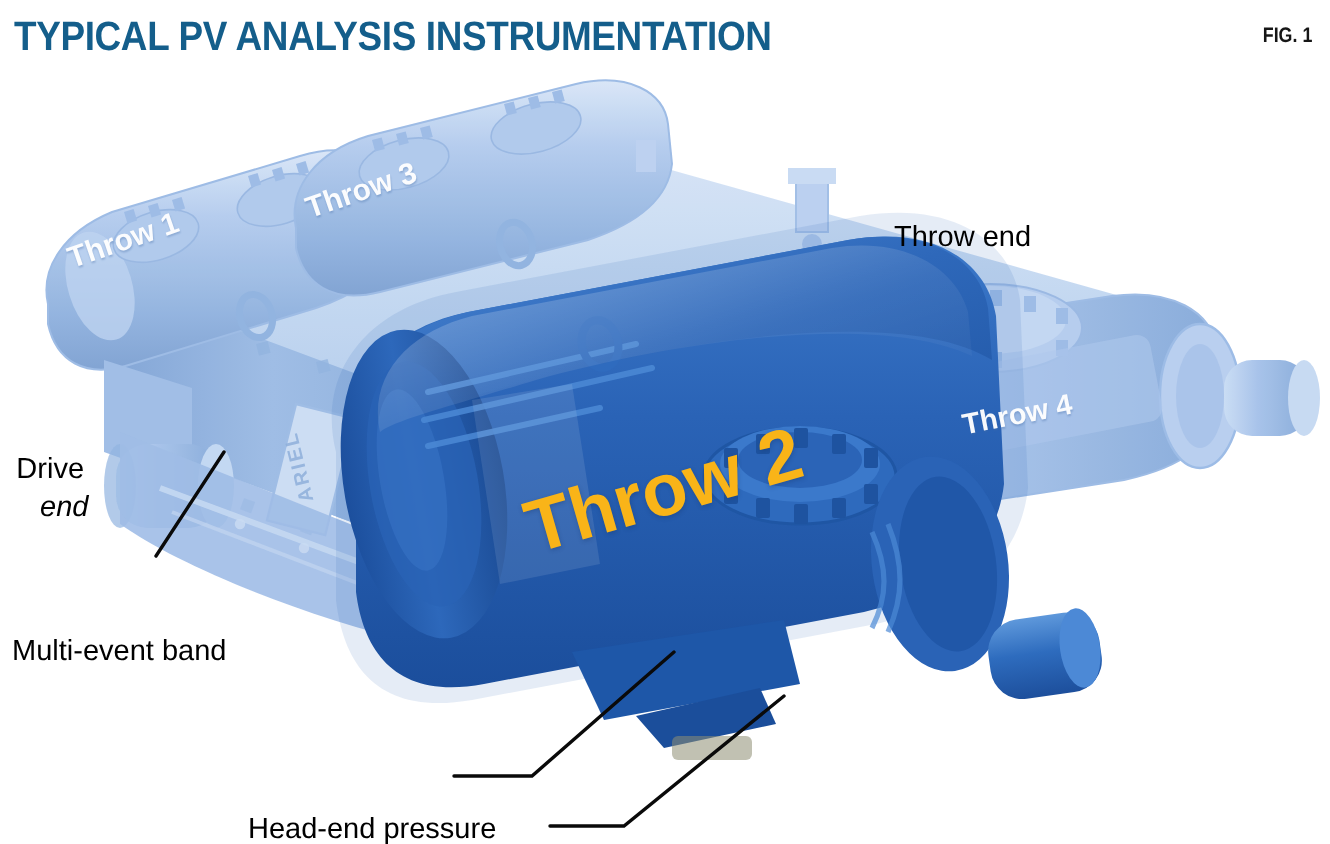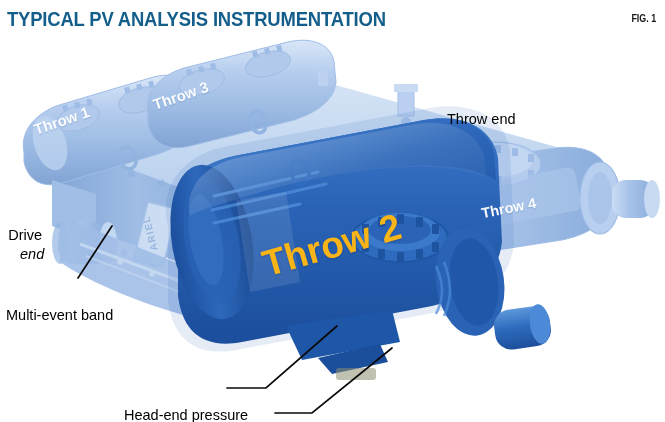--- a/index.html
+++ b/index.html
@@ -91,21 +91,21 @@
     position:absolute;
     color:#000000;
     font-size:14.5px;
     line-height:17px;
     white-space:nowrap;
     pointer-events:none;
   }
   #drive-end-label      { left:6px;  top:196px; line-height:19px;text-align:center; }
   #drive-end-label .l2  { display:block; padding-left:14px;font-style:italic; }
   #free-end-label       { left:447px; top:81px; }
-  #multi-event-label    { left:6px;  top:277px; }
+  #multi-event-label    { left:6px;  top:288px; }
   #crank-end-label      { left:78px; top:353px; }
   #head-end-label       { left:124px;top:377px; }
 </style>
 </head>
 <body>
 
 <div id="figure-root">
 
   <div id="header-bar">
     <div id="page-title">TYPICAL PV ANALYSIS INSTRUMENTATION</div>

